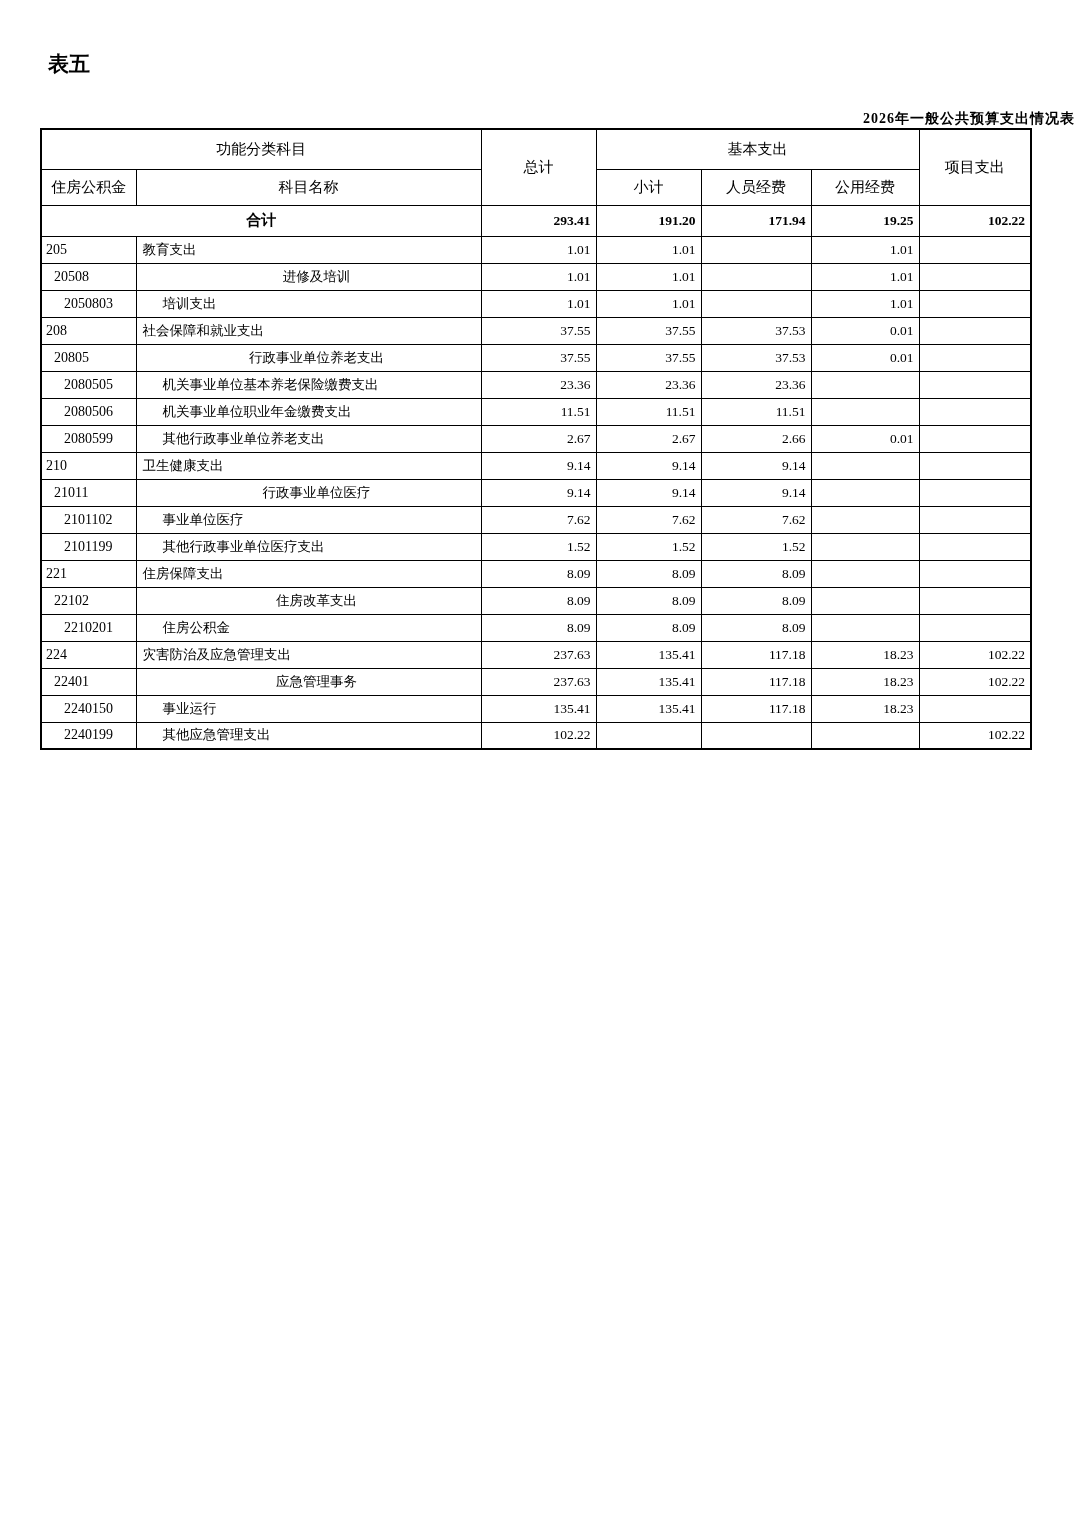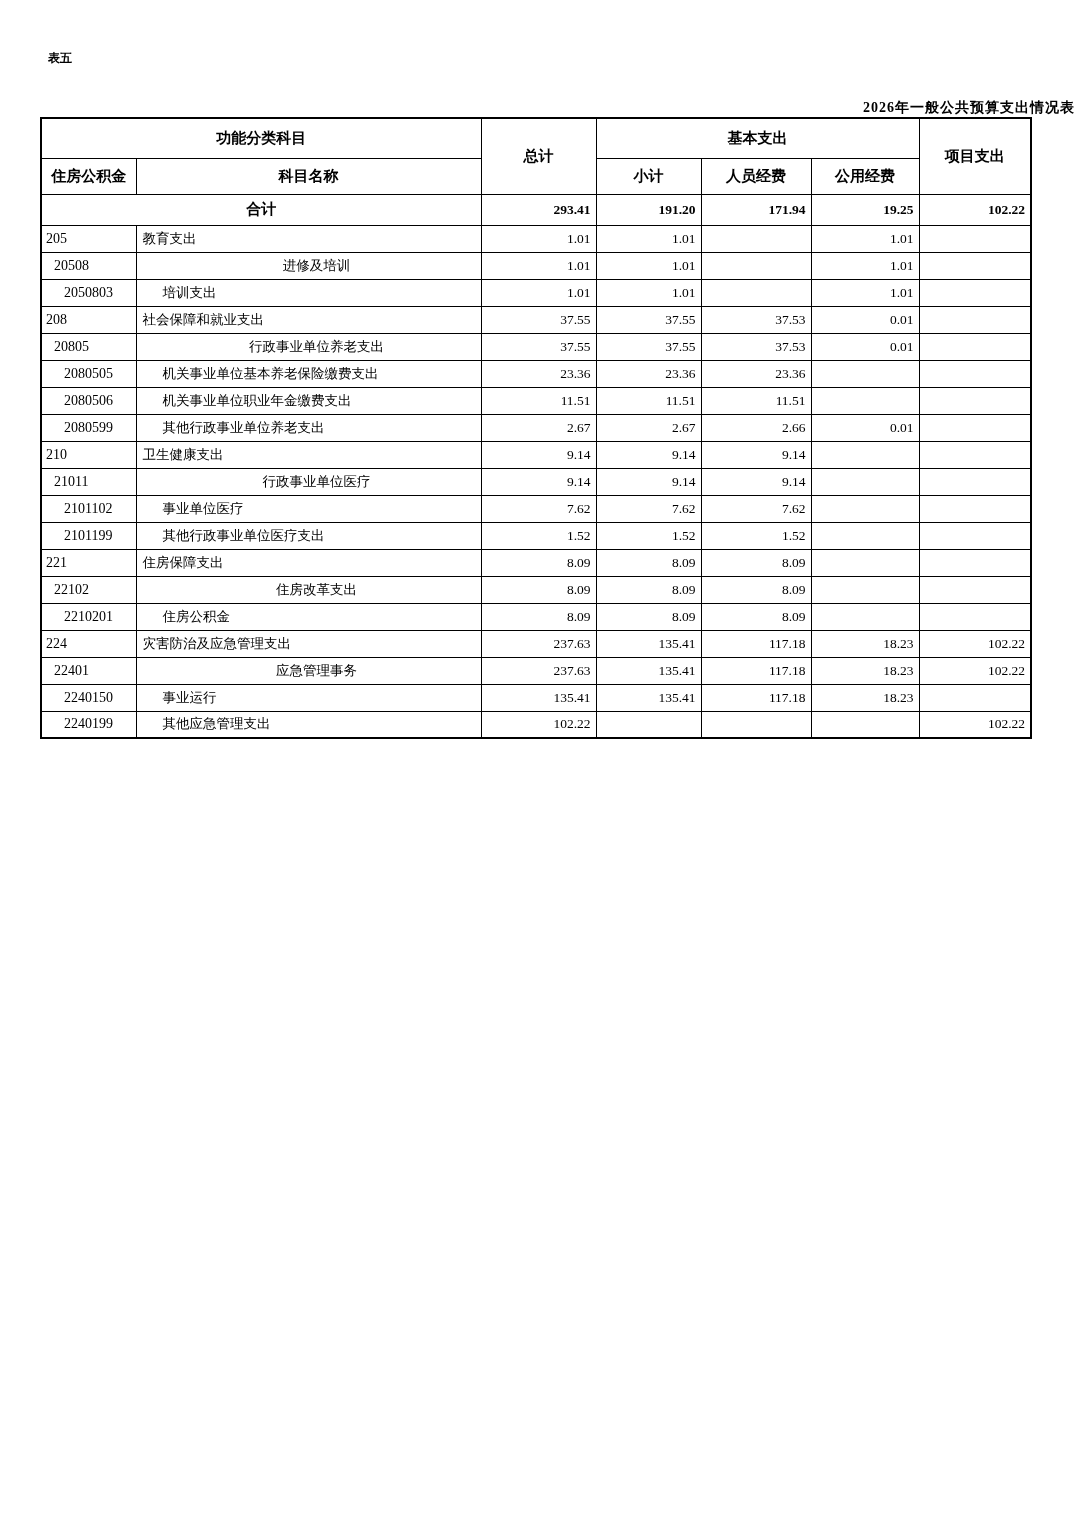--- a/index.html
+++ b/index.html
@@ -8,21 +8,21 @@
     width: 1075px; height: 1519px;
     font-family: "Liberation Serif", "DejaVu Serif", serif;
     color: #000;
     position: relative;
     overflow: hidden;
   }
   .page { width: 1075px; height: 1519px; background: #fff; }
   .tag {
     padding: 50px 0 0 48px;
     font-family: "Liberation Sans", "DejaVu Sans", sans-serif;
-    font-weight: bold; font-size: 12px;
+    font-weight: bold; font-size: 21px;
   }
   .title {
     margin-top: 32px;
     text-align: right;
     font-size: 14px;
     font-weight: bold;
     font-family: "Liberation Serif", "DejaVu Serif", serif;
     letter-spacing: 1px;
   }
   .unit-row {
@@ -42,21 +42,21 @@
     table-layout: fixed;
     border: 2px solid #000;
   }
   table.budget th, table.budget td {
     border: 1px solid #000;
     overflow: hidden;
     white-space: nowrap;
   }
   thead th {
     font-family: "Liberation Sans", "DejaVu Sans", sans-serif;
-    font-weight: bold;
+    font-weight: normal;
     font-size: 15px;
     text-align: center;
     vertical-align: middle;
   }
   tr.hrow1 { height: 40px; }
   tr.hrow2 { height: 36px; }
   tr.total-row { height: 31px; }
   tr.data-row { height: 27px; }
   td { font-size: 13.5px; vertical-align: middle; }
   td.label {

